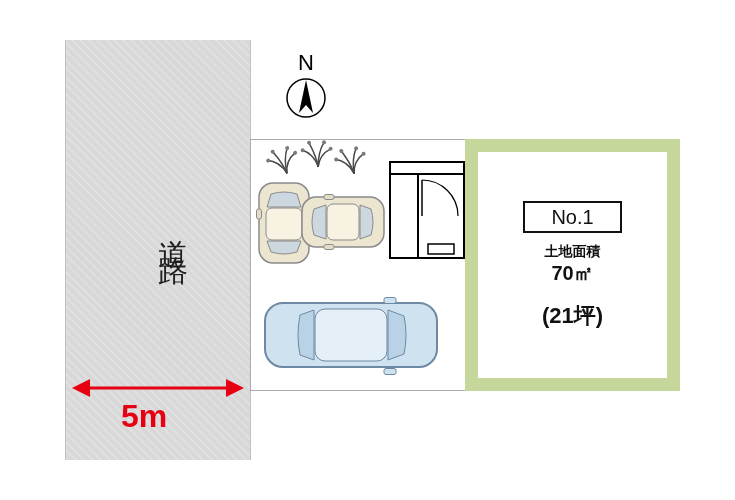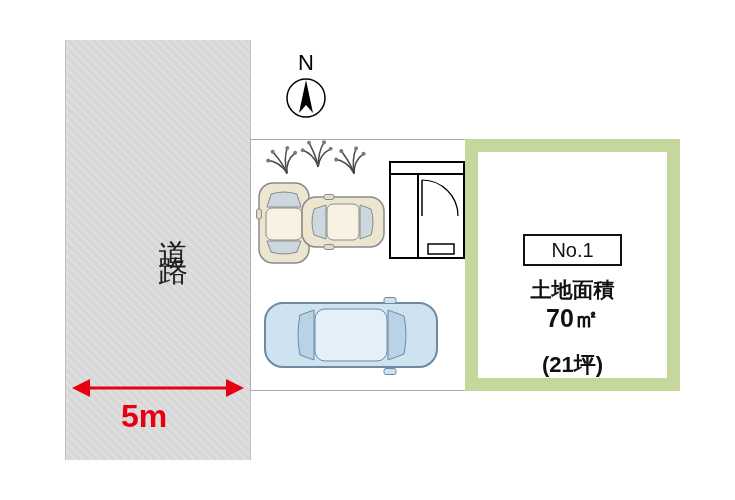--- a/index.html
+++ b/index.html
@@ -28,28 +28,28 @@
   .compass-label{position:absolute;left:283px;top:50px;width:46px;text-align:center;font-size:22px;color:#000;}
   .compass{position:absolute;left:283px;top:74px;}
   
   .site{
     position:absolute;left:250px;top:139px;width:430px;height:252px;
     background:#fff;border:1px solid #ababab;box-sizing:border-box;
   }
   .plot{
     position:absolute;left:465px;top:139px;width:215px;height:252px;box-sizing:border-box;
     border:13px solid var(--plot-border-green,#c6d79b);background:#fff;
-    display:flex;flex-direction:column;align-items:center;justify-content:flex-end;
+    display:flex;flex-direction:column;align-items:center;justify-content:center;
   }
   .plot-number-box{
     border:2px solid #111;background:#fff;padding:1px 26px;
     font-size:20px;line-height:1.3;margin-bottom:10px;color:#111;
   }
-  .area-title{font-size:21px;font-weight:bold;line-height:1.3;color:#111;}
-  .area-value{font-size:25px;font-weight:bold;line-height:1.25;color:#111;}
+  .area-title{font-size:14px;font-weight:bold;line-height:1.3;color:#111;font-family:Liberation Mono, monospace;}
+  .area-value{font-size:20px;font-weight:bold;line-height:1.25;color:#111;}
   .area-tsubo{font-size:22px;font-weight:bold;line-height:1.25;color:#111;margin-top:16px;}
   
   .plant{position:absolute;}
   .plant.p1{left:266px;top:146px;transform:rotate(-18deg);}
   .plant.p2{left:300px;top:139px;transform:rotate(-5deg);}
   .plant.p3{left:334px;top:146px;transform:rotate(-14deg);}
   .car-vertical{position:absolute;left:256px;top:181px;}
   .car-horizontal{position:absolute;left:300px;top:194px;}
   .car-blue{position:absolute;left:262px;top:297px;}
   .entrance{position:absolute;left:388px;top:154px;}

